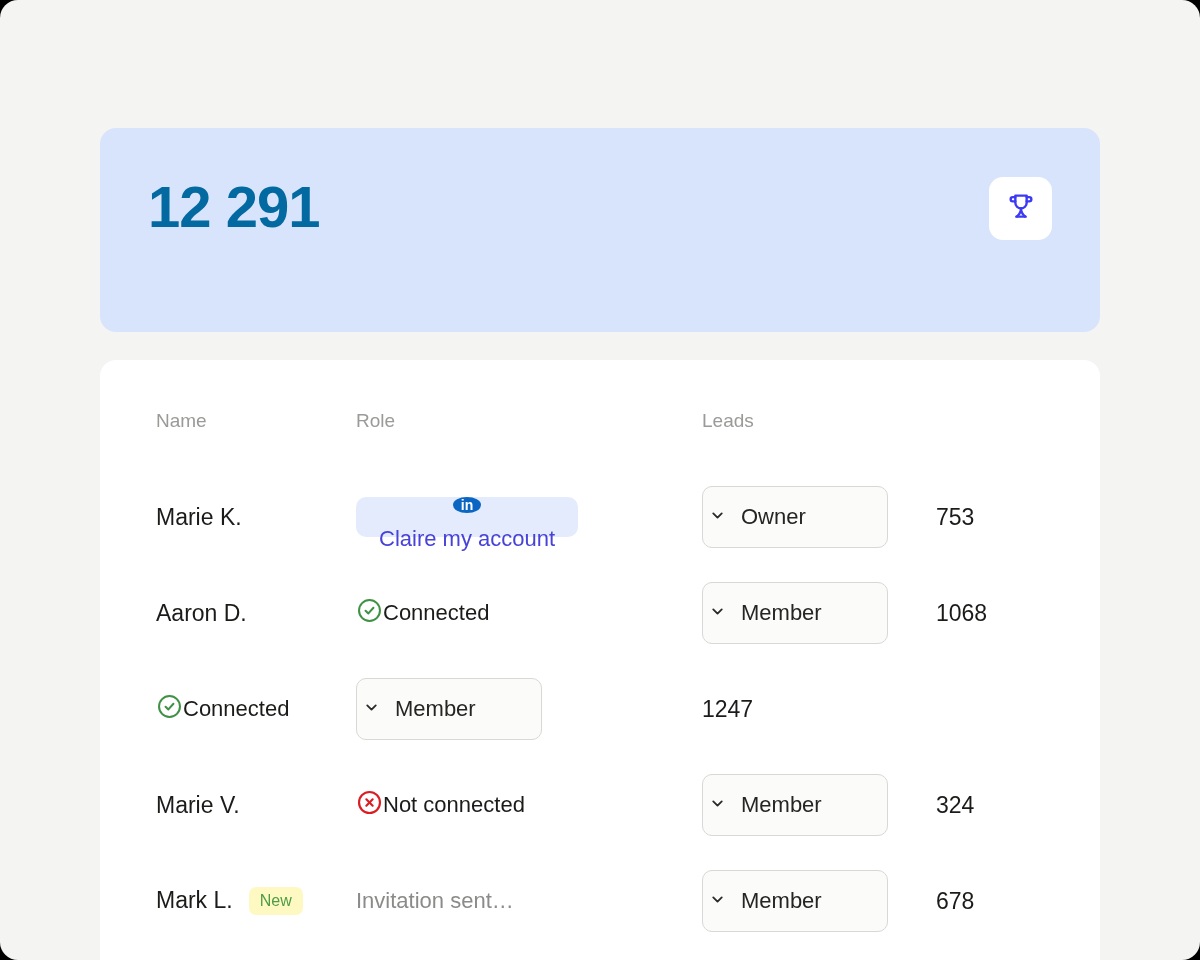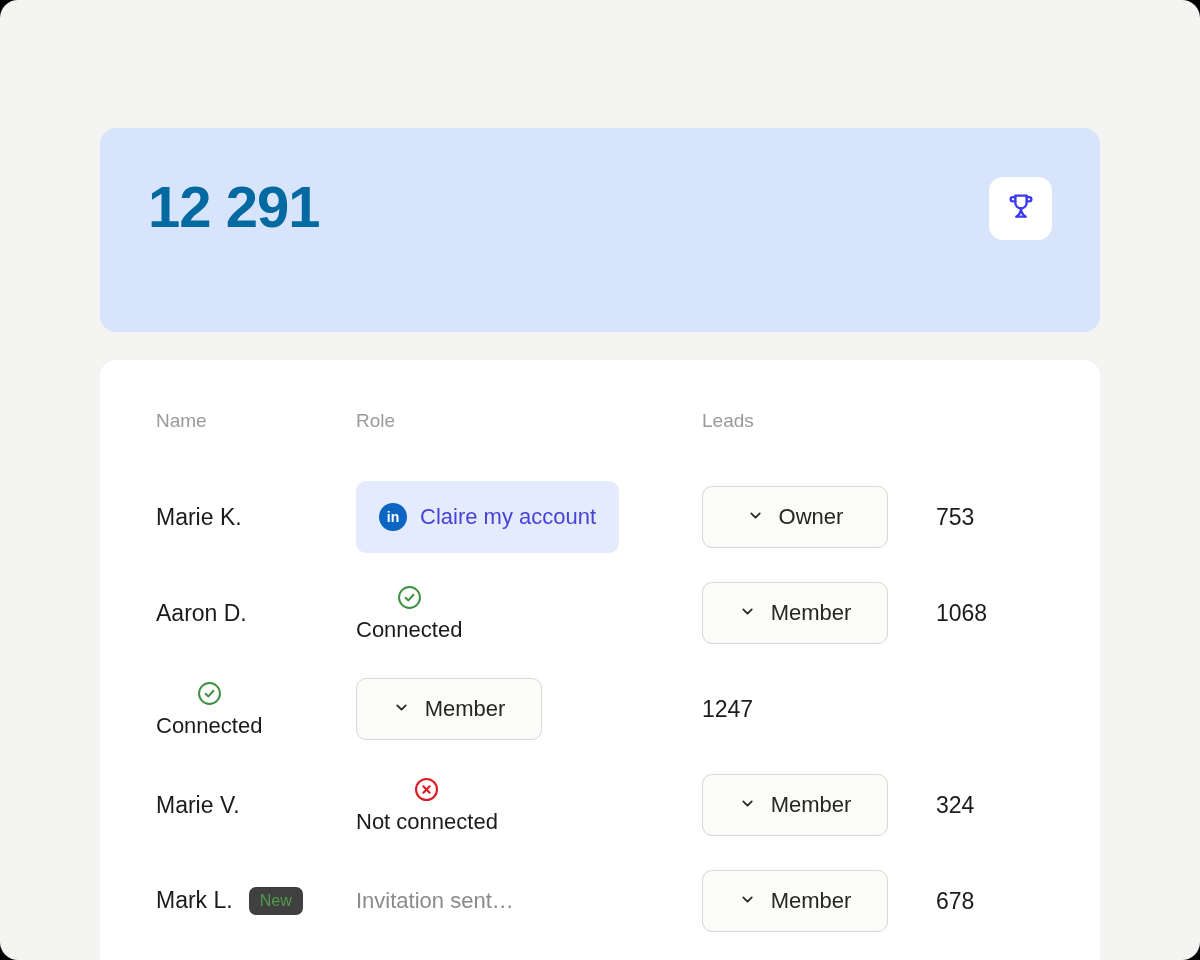--- a/index.html
+++ b/index.html
@@ -74,72 +74,72 @@
   }
   .trow { height: 96px; }
 
   .cell-name {
     display: flex;
     gap: 16px;
     font-size: 23px;
     color: #1b1b19;
   }
   .badge-new {
-    background: #404040;
+    background: #fef9c3;
     color: #4f9c47;
     font-size: 16px;
     padding: 5px 11px;
     border-radius: 7px;
   }
 
   .cell-linkedin { display: flex; align-items: center; }
   .connect-btn {
     display: inline-flex;
     align-items: center;
     gap: 13px;
-    height: 72px;
+    height: 40px;
     padding: 0 23px;
     background: #e4ebfc;
     border: none;
     border-radius: 10px;
     cursor: pointer;
     font-family: inherit;
+    flex-direction: column;
   }
   .li-badge {
     width: 28px; height: 28px;
     border-radius: 50%;
     background: #0a66c2;
     color: #ffffff;
     font-size: 14px;
     font-weight: 700;
     display: flex;
     align-items: center;
     justify-content: center;
   }
   .connect-label { font-size: 22px; color: #4742d8; }
 
   .status {
     display: flex;
     align-items: center;
     font-size: 22px;
     color: #1b1b19;
-    flex-direction: column;
   }
   .status.muted { color: #8b8b89; }
   .status svg { flex: 0 0 auto; }
 
   .role-btn {
     width: 186px;
     height: 62px;
     background: #fbfbfa;
     border: 1.5px solid #d8d8d4;
     border-radius: 10px;
     display: inline-flex;
     align-items: center;
-    justify-content: center;
+    justify-content: flex-start;
     gap: 15px;
     cursor: pointer;
     font-family: inherit;
   }
   .role-label { font-size: 22px; color: #252523; }
 
   .cell-leads { font-size: 23px; color: #1b1b19; }
 </style>
 </head>
 <body>

